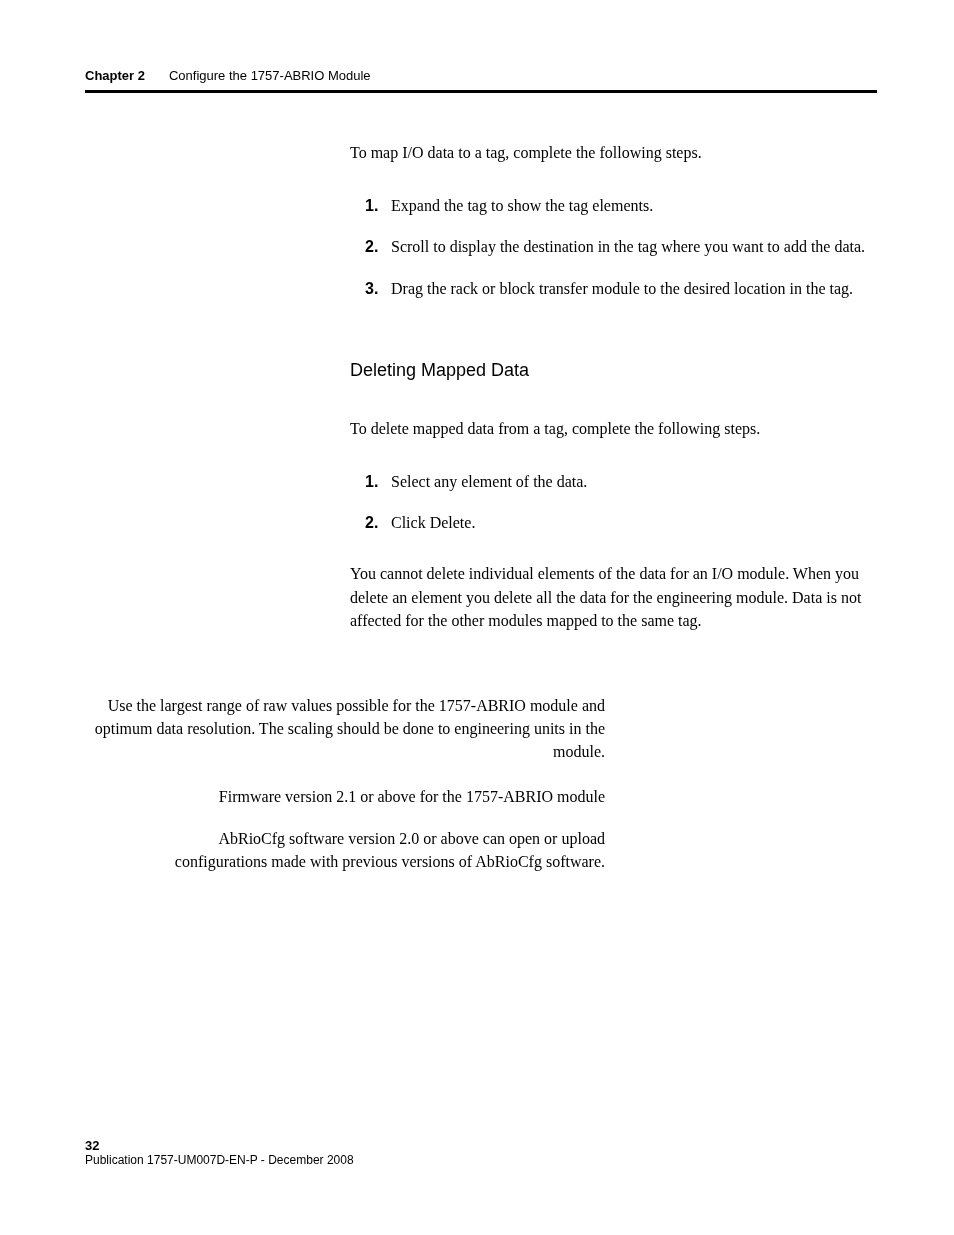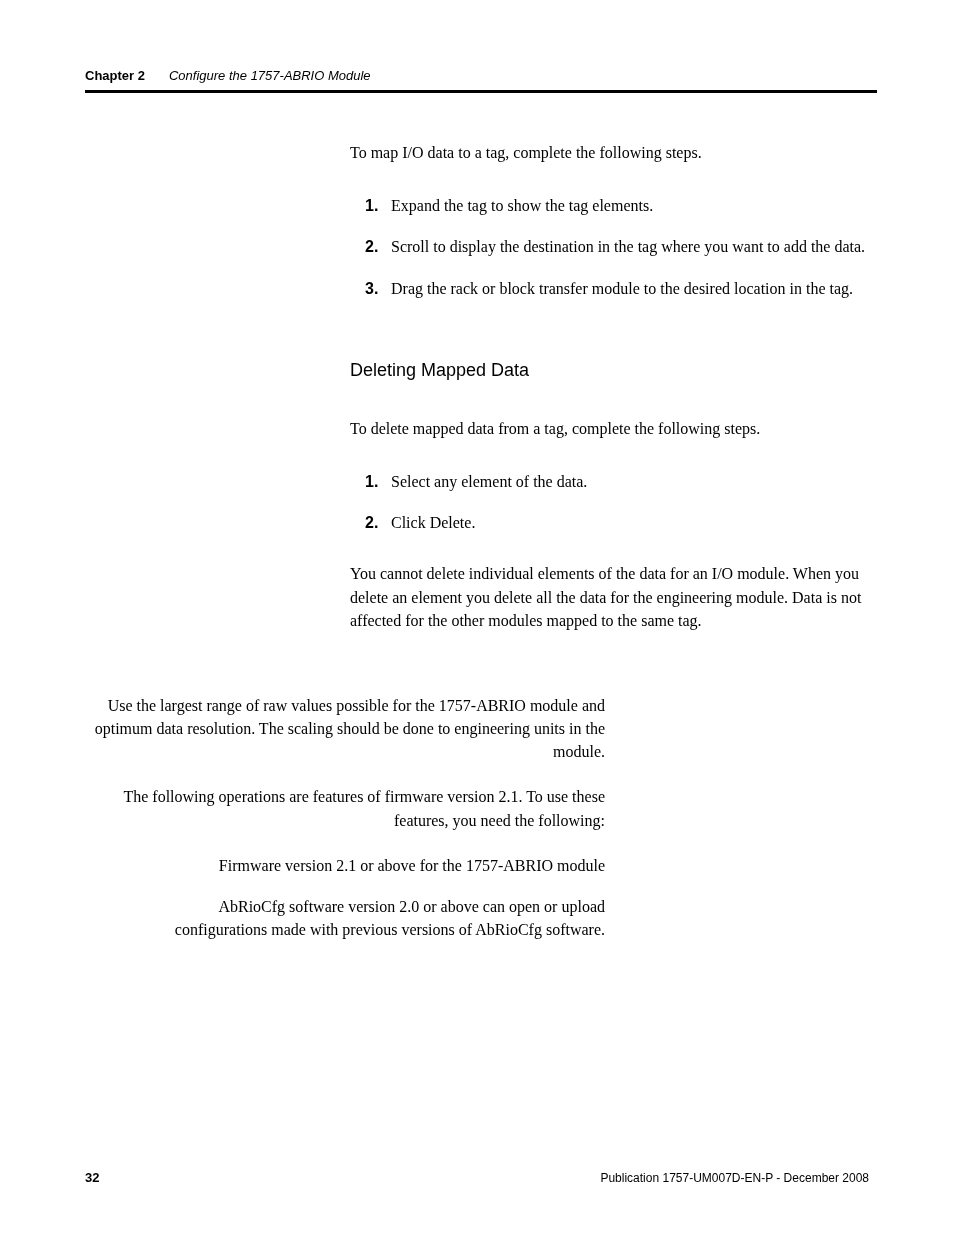--- a/index.html
+++ b/index.html
@@ -25,21 +25,20 @@
     margin-bottom: 48px;
   }
   .chapter-label {
     font-family: Arial, Helvetica, sans-serif;
     font-weight: bold;
     font-size: 13px;
   }
   .chapter-title {
     font-family: Arial, Helvetica, sans-serif;
     font-size: 13px;
-    font-style: italic;
   }
   .content {
     position: relative;
   }
   .section-h2 {
     font-family: Arial, Helvetica, sans-serif;
     font-weight: bold;
     font-size: 22px;
     margin-bottom: 36px;
   }
@@ -105,26 +104,26 @@
     flex-shrink: 0;
     padding-right: 20px;
   }
   .main-col {
     width: 520px;
     text-align: right;
   }
   .spacer-md { height: 32px; }
   .footer {
     position: absolute;
-    bottom: 50px;
+    bottom: 68px;
     left: 85px;
     right: 85px;
     display: flex;
-    justify-content: space-between;
     align-items: baseline;
+    flex-direction: column;
   }
   .page-num {
     font-family: Arial, Helvetica, sans-serif;
     font-weight: bold;
     font-size: 13px;
   }
   .pub-info {
     font-family: Arial, Helvetica, sans-serif;
     font-size: 12px;
   }
@@ -175,21 +174,20 @@
         </li>
       </ol>
       <p class="body-text">You cannot delete individual elements of the data for an I/O module. When you delete an element you delete all the data for the engineering module. Data is not affected for the other modules mapped to the same tag.</p>
     </div>
 
     <div class="spacer-md"></div>
 
     <div class="two-col">
       <div class="main-col">
         <p class="body-text tight">Use the largest range of raw values possible for the 1757-ABRIO module and optimum data resolution. The scaling should be done to engineering units in the module.</p>
-        <p class="body-text tight">The following operations are features of firmware version 2.1. To use these features, you need the following:</p>
         <ul class="bullet-list">
           <li>Firmware version 2.1 or above for the 1757-ABRIO module</li>
           <li>AbRioCfg software version 2.0 or above can open or upload configurations made with previous versions of AbRioCfg software.</li>
         </ul>
       </div>
     </div>
 
   </div>
 
   <div class="footer">

